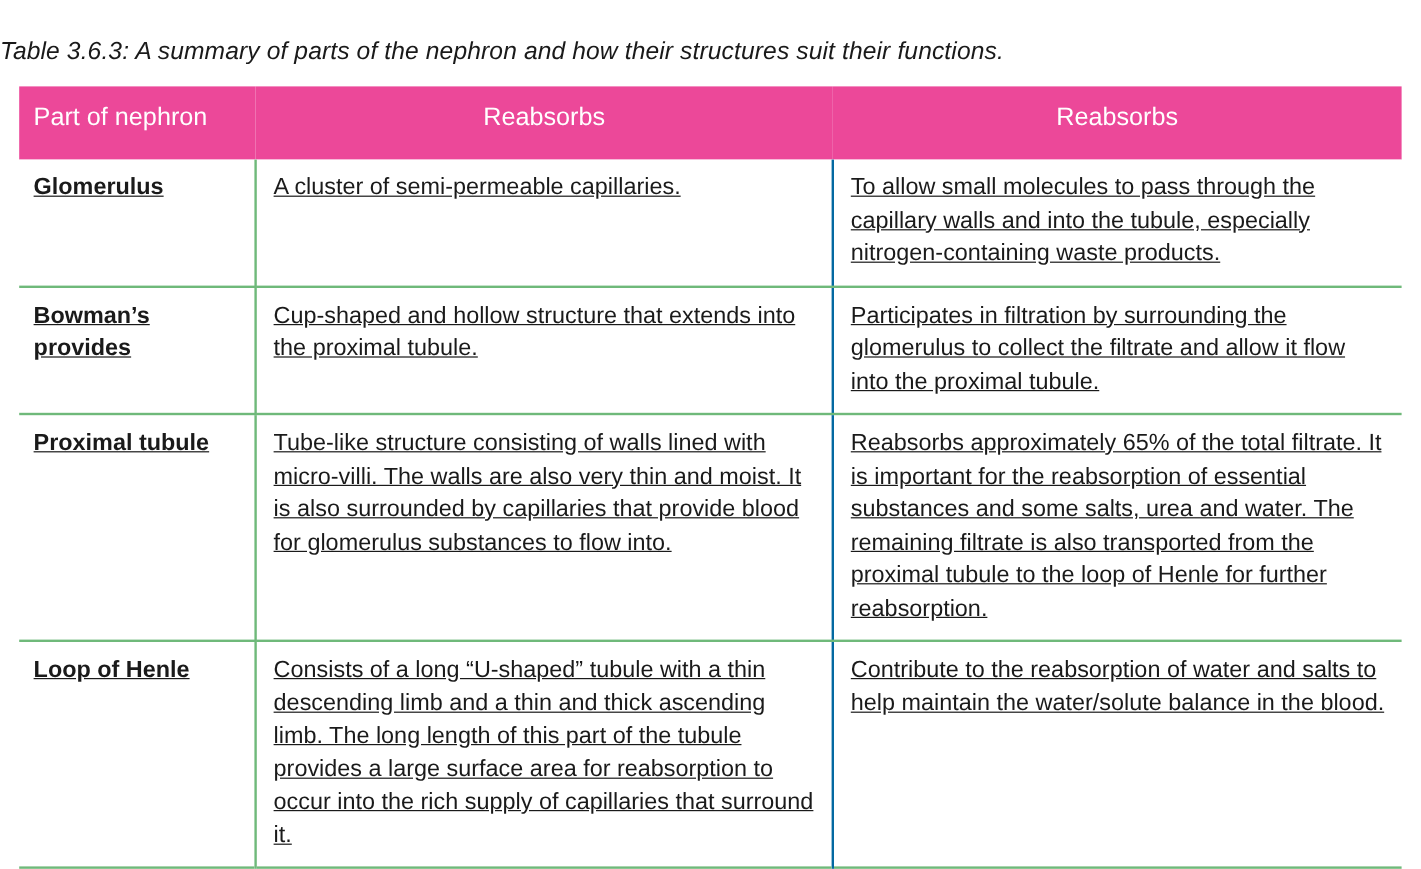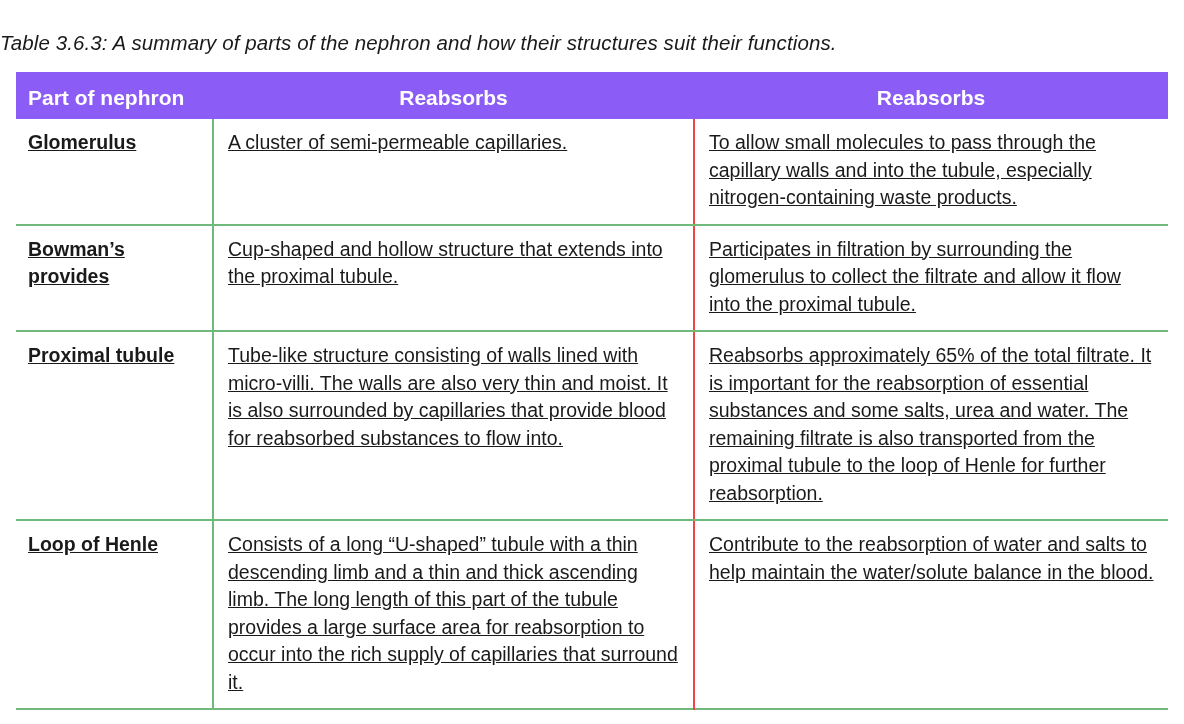--- a/index.html
+++ b/index.html
@@ -48,26 +48,26 @@
     table-layout: fixed;
     width: 1152px;
     border-bottom: 2px solid #6fb97a;
   }
 
   table.nephron-table col.c1 { width: 197px; }
   table.nephron-table col.c2 { width: 481px; }
   table.nephron-table col.c3 { width: 474px; }
 
   thead th {
-    background: #8b5cf6;
+    background: #ec4899;
     color: #ffffff;
-    font-weight: bold;
+    font-weight: normal;
     font-size: 21px;
     line-height: 26px;
-    padding: 13px 10px 8px 10px;
+    padding: 13px 10px 22px 10px;
     border: none;
     vertical-align: middle;
   }
   thead th.th-part {
     text-align: left;
     padding-left: 12px;
   }
   thead th.th-structure,
   thead th.th-function {
     text-align: center;
@@ -89,21 +89,21 @@
 
   tbody td.col-part {
     font-weight: bold;
     padding-left: 12px;
     padding-right: 6px;
     border-right: 2px solid #6fb97a;
   }
   tbody td.col-structure {
     padding-left: 14px;
     padding-right: 12px;
-    border-right: 2px solid #ef4444;
+    border-right: 2px solid #0369a1;
   }
   tbody td.col-function {
     padding-left: 14px;
     padding-right: 12px;
     margin-left: 40px;
   }
 
   
   .cell-text {
     white-space: pre-line;
@@ -152,21 +152,21 @@
           </td>
           <td class="col-function">
             <span class="cell-text">Participates in filtration by surrounding the glomerulus to collect the filtrate and allow it flow into the proximal tubule.</span>
           </td>
         </tr>
         <tr>
           <td class="col-part">
             <span class="cell-text">Proximal tubule</span>
           </td>
           <td class="col-structure">
-            <span class="cell-text">Tube-like structure consisting of walls lined with micro-villi. The walls are also very thin and moist. It is also surrounded by capillaries that provide blood for reabsorbed substances to flow into.</span>
+            <span class="cell-text">Tube-like structure consisting of walls lined with micro-villi. The walls are also very thin and moist. It is also surrounded by capillaries that provide blood for glomerulus substances to flow into.</span>
           </td>
           <td class="col-function">
             <span class="cell-text">Reabsorbs approximately 65% of the total filtrate. It is important for the reabsorption of essential substances and some salts, urea and water. The remaining filtrate is also transported from the proximal tubule to the loop of Henle for further reabsorption.</span>
           </td>
         </tr>
         <tr>
           <td class="col-part">
             <span class="cell-text">Loop of Henle</span>
           </td>
           <td class="col-structure">

